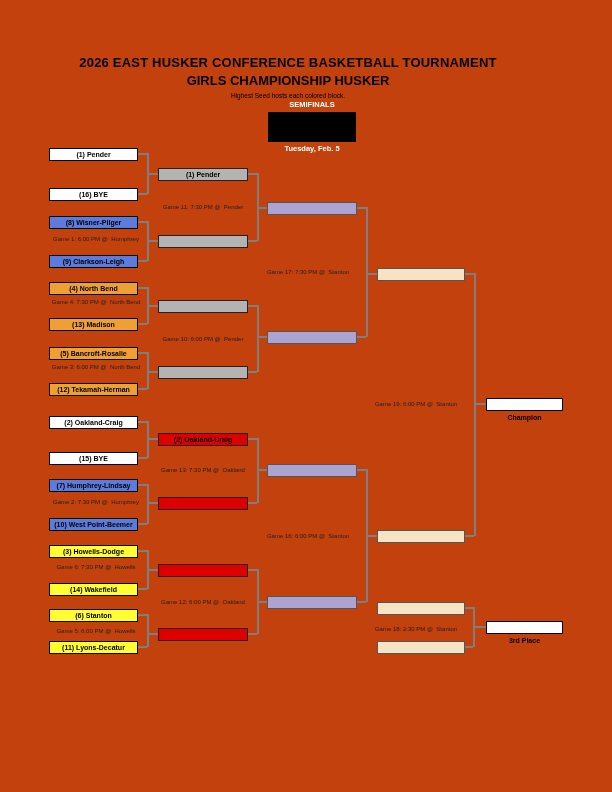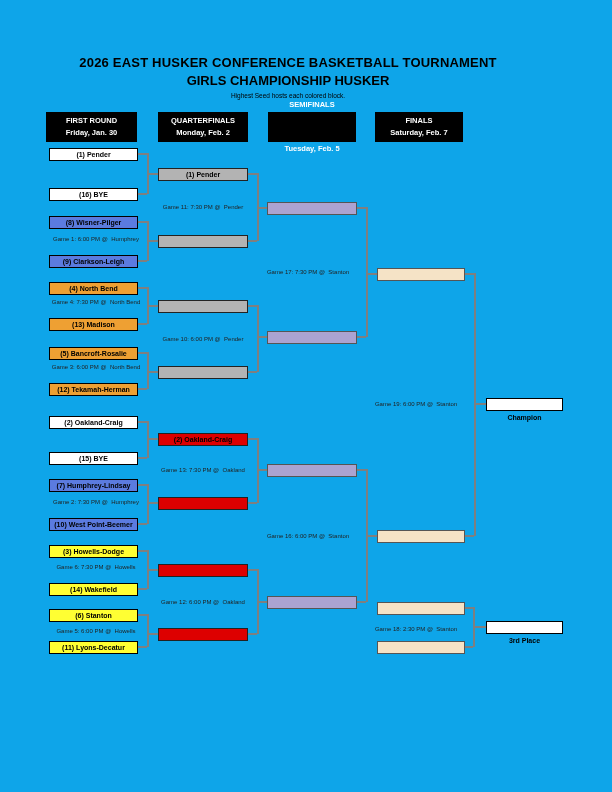--- a/index.html
+++ b/index.html
@@ -1,17 +1,17 @@
 <!DOCTYPE html>
 <html><head>
 <meta charset="utf-8">
 <style>
   html,body{margin:0;padding:0;background:#ffffff;}
   .page{
-    position:relative;width:612px;height:792px;background:#0ea5e9;overflow:hidden;
+    position:relative;width:612px;height:792px;background:#c2410c;overflow:hidden;
     font-family:"Liberation Sans", sans-serif;color:#000;
   }
   .title1{position:absolute;left:3px;top:55px;width:570px;text-align:center;
     font-size:13px;font-weight:bold;letter-spacing:0.2px;}
   .title2{position:absolute;left:3px;top:73px;width:570px;text-align:center;
     font-size:13px;font-weight:bold;}
   .note{position:absolute;left:3px;top:92px;width:570px;text-align:center;font-size:6.5px;}
   .round-header{position:absolute;top:112px;height:30px;background:#000;color:#fff;
     display:flex;flex-direction:column;justify-content:center;text-align:center;
     font-size:7.5px;font-weight:bold;line-height:12px;box-sizing:border-box;}
@@ -43,35 +43,23 @@
 </style>
 </head>
 <body>
 
 <div class="page">
 
   <div class="title1">2026 EAST HUSKER CONFERENCE BASKETBALL TOURNAMENT</div>
   <div class="title2">GIRLS CHAMPIONSHIP HUSKER</div>
   <div class="note">Highest Seed hosts each colored block.</div>
 
-  <div class="round-header" style="left:46px;width:91px;">
-    <span>FIRST ROUND</span>
-    <span>Friday, Jan. 30</span>
-  </div>
-  <div class="round-header" style="left:158px;width:90px;">
-    <span>QUARTERFINALS</span>
-    <span>Monday, Feb. 2</span>
-  </div>
   <div class="round-header" style="left:268px;width:88px;gap:32px;">
     <span>SEMIFINALS</span>
     <span>Tuesday, Feb. 5</span>
-  </div>
-  <div class="round-header" style="left:375px;width:88px;">
-    <span>FINALS</span>
-    <span>Saturday, Feb. 7</span>
   </div>
 
   <div class="slot team white" style="top:148px">(1) Pender</div>
   <div class="slot team white" style="top:188px">(16) BYE</div>
   <div class="slot team blue" style="top:216px">(8) Wisner-Pilger</div>
   <div class="slot team blue" style="top:255px">(9) Clarkson-Leigh</div>
   <div class="slot team orange" style="top:282px">(4) North Bend</div>
   <div class="slot team orange" style="top:318px">(13) Madison</div>
   <div class="slot team orange" style="top:347px">(5) Bancroft-Rosalie</div>
   <div class="slot team orange" style="top:383px">(12) Tekamah-Herman</div>

